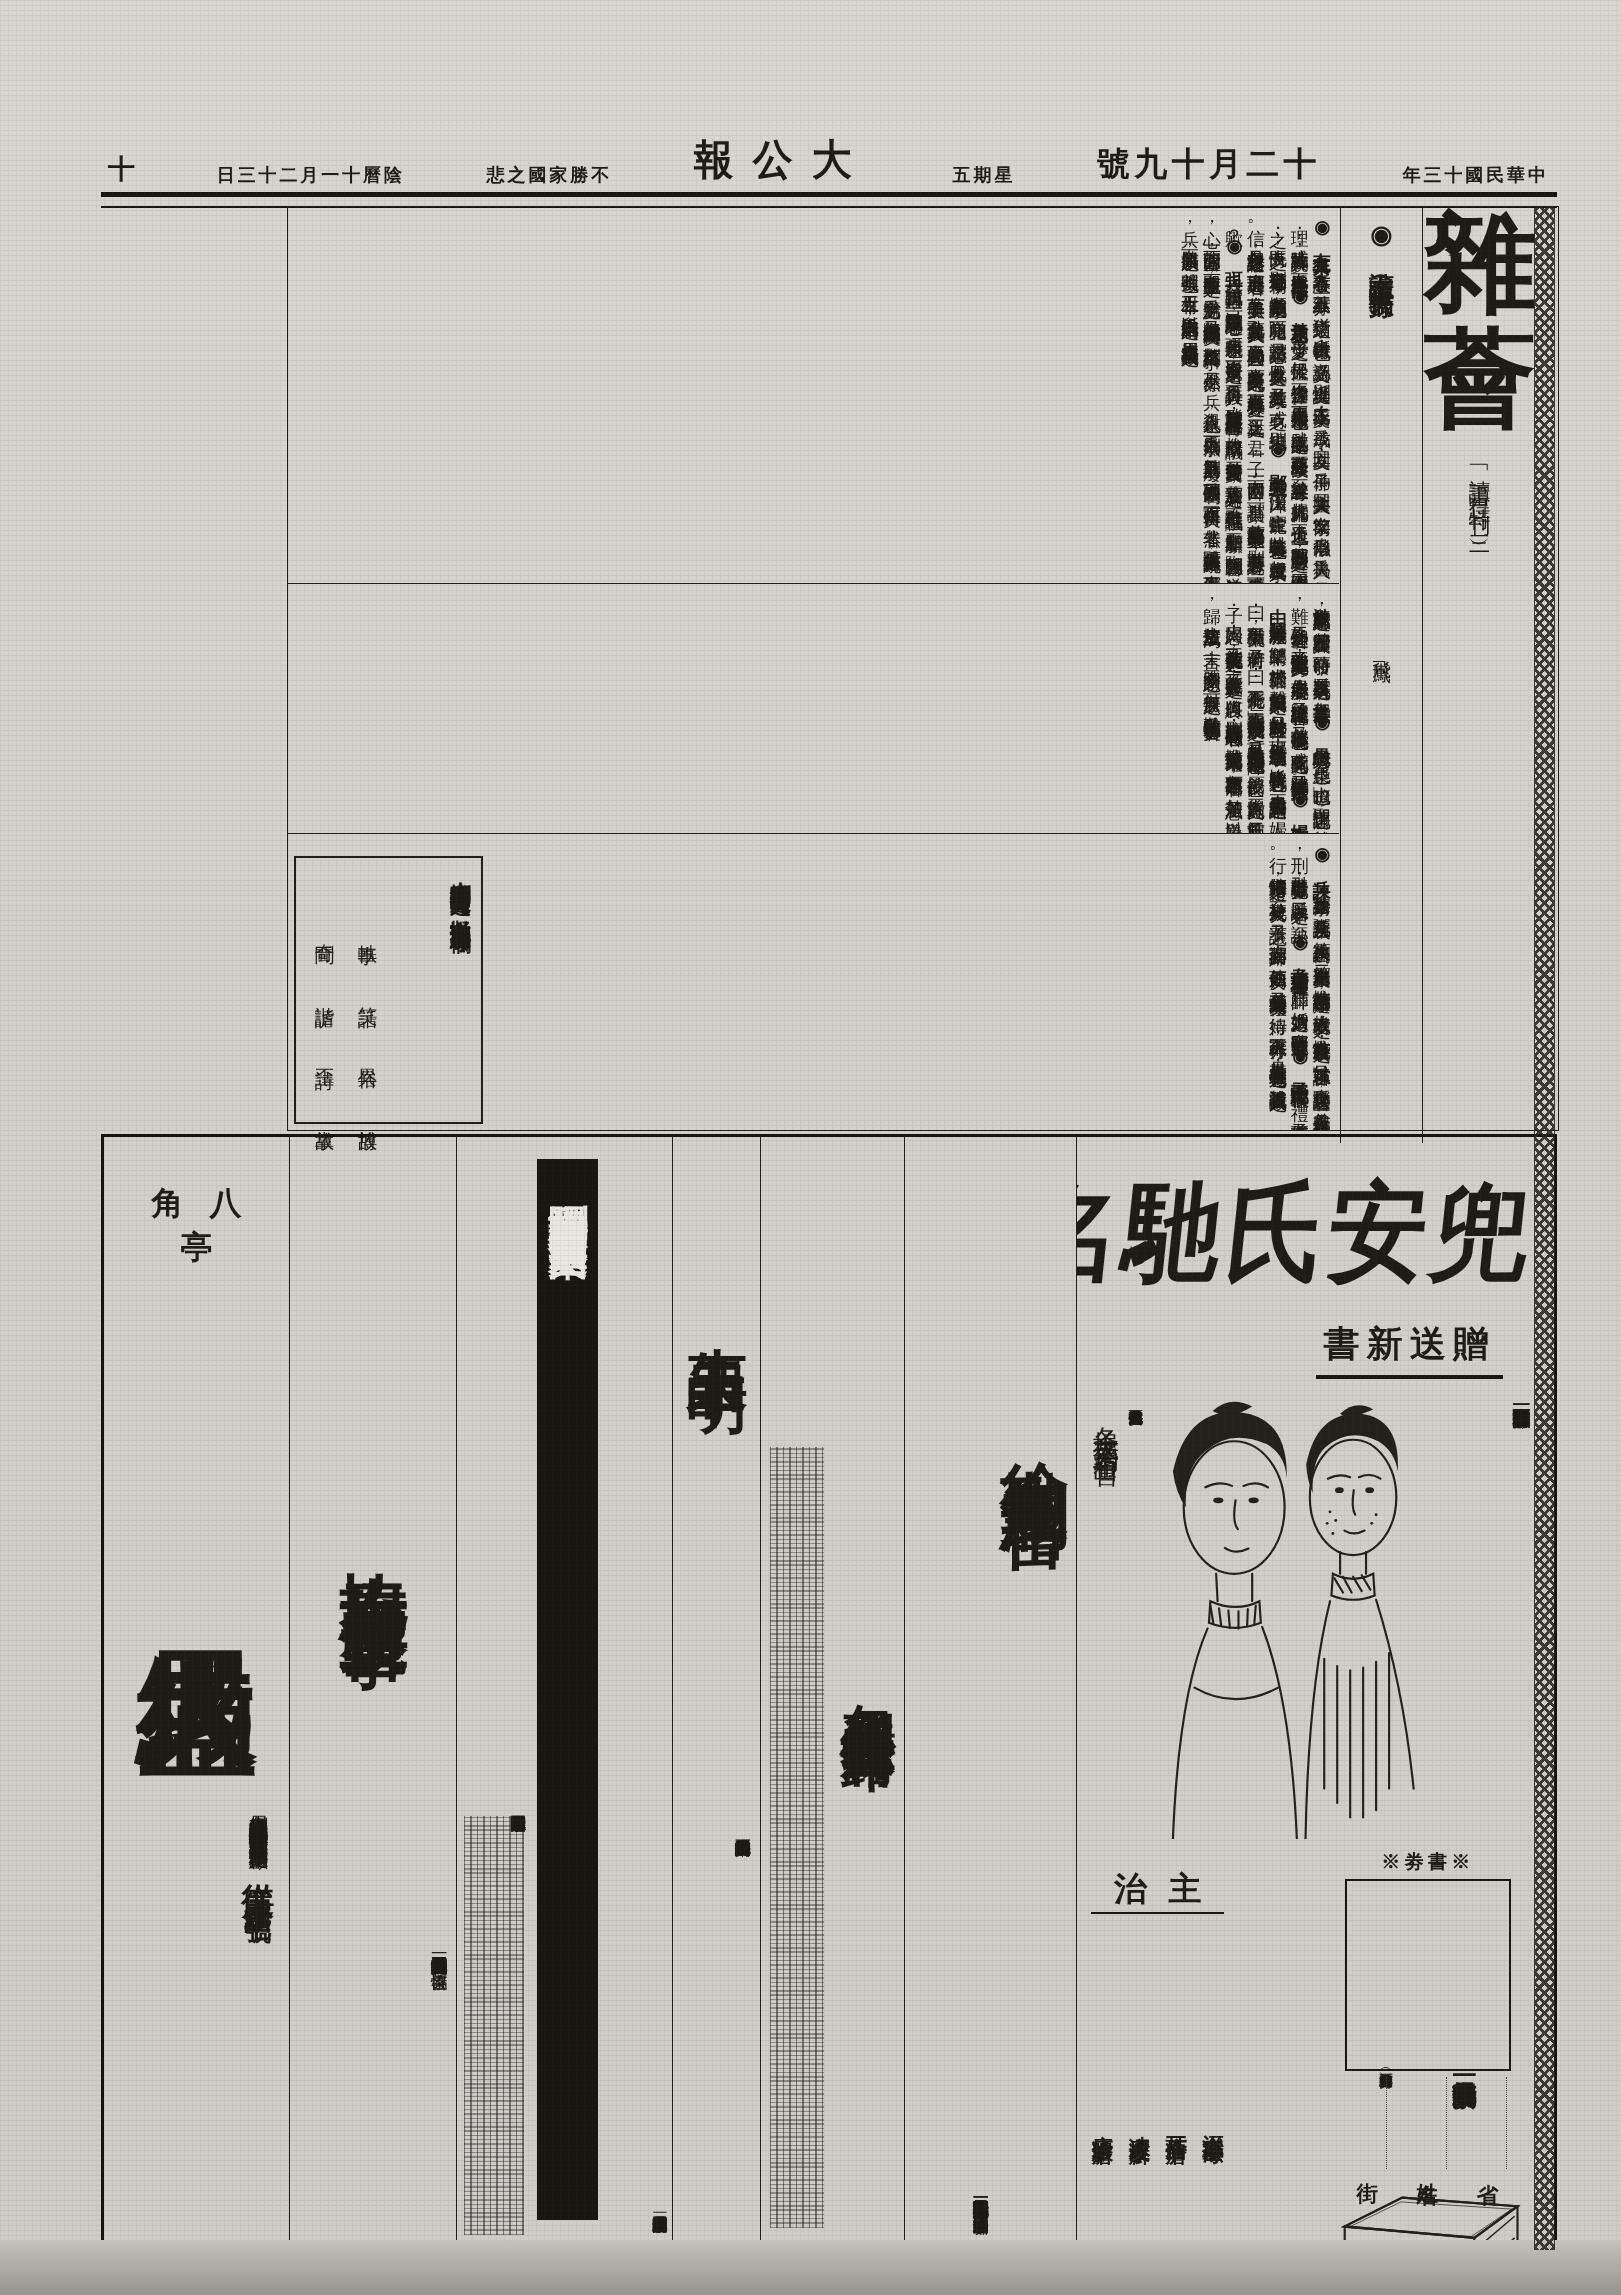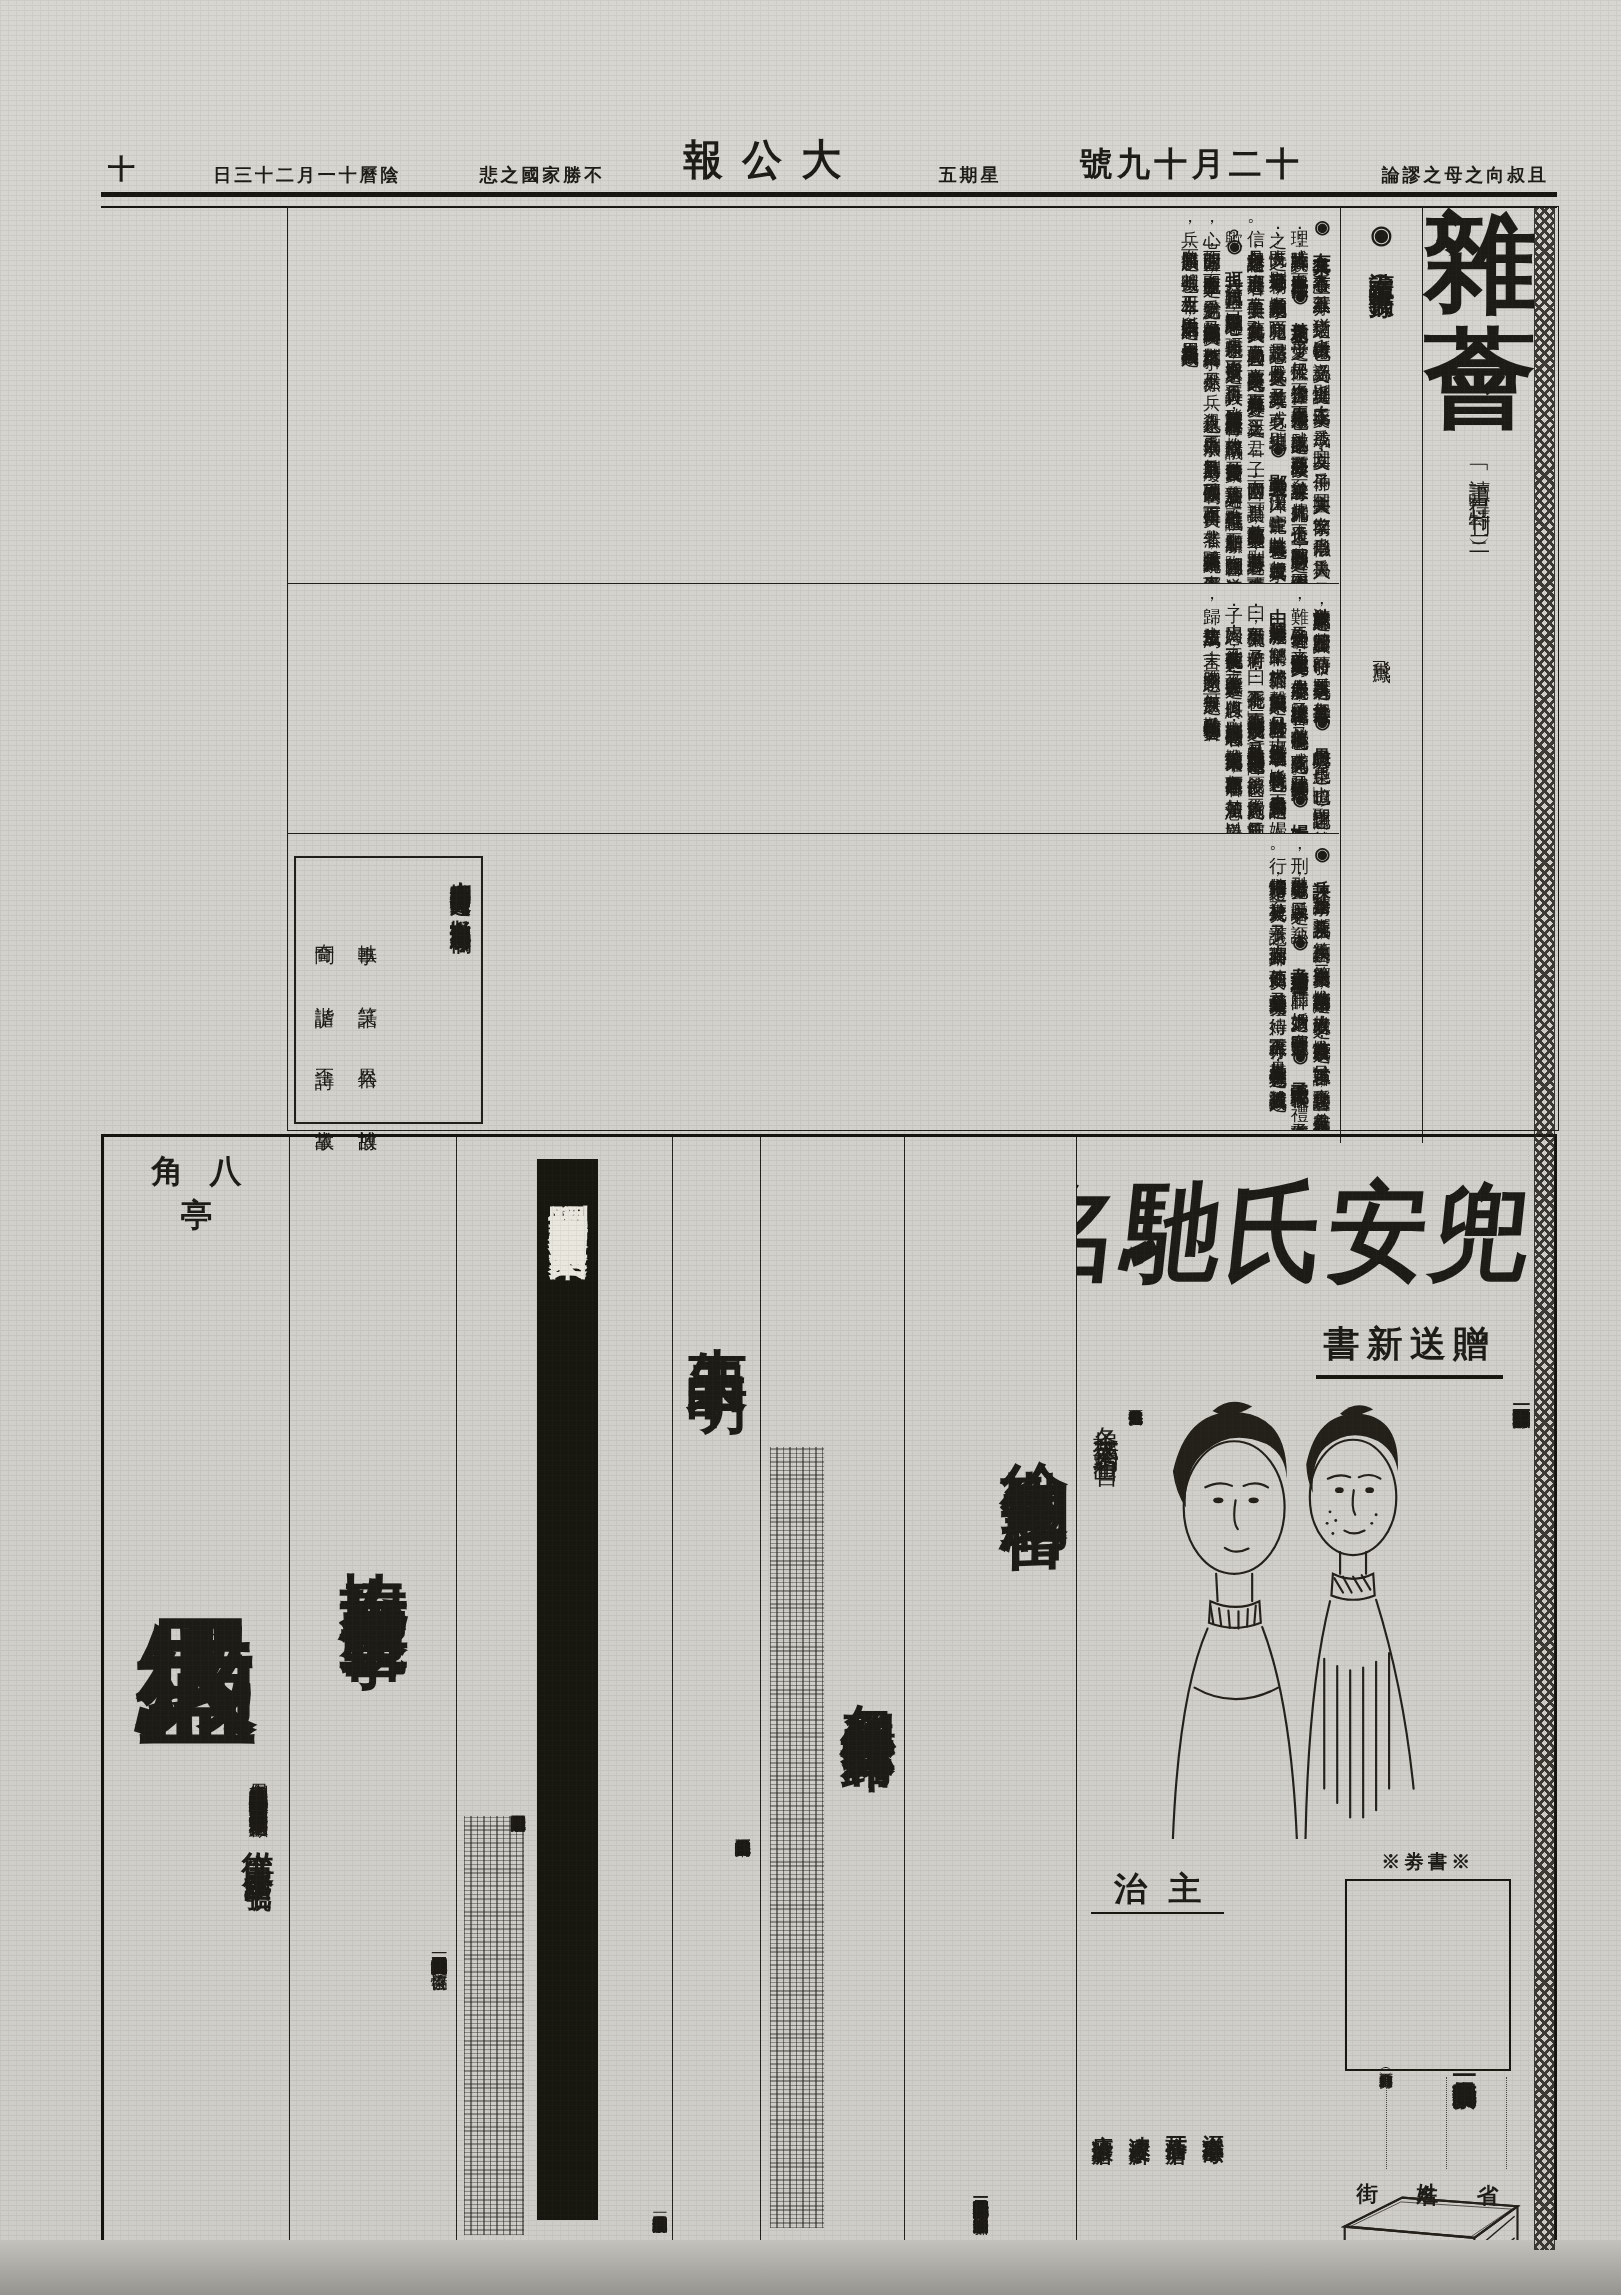--- a/index.html
+++ b/index.html
@@ -136,21 +136,21 @@
 
 <div class="sheet">
 
   <div class="hdr">
     <span class="h-page rtl">十</span>
     <span class="h-sm rtl">陰曆十一月二十三日</span>
     <span class="h-sm rtl">不勝家國之悲</span>
     <span class="h-paper rtl">大公報</span>
     <span class="h-sm rtl">星期五</span>
     <span class="h-date rtl">十二月十九號</span>
-    <span class="h-sm rtl">且叔向之母之謬論</span>
+    <span class="h-sm rtl">中華民國十三年</span>
   </div>
   <div class="rule2"></div>
 
   <div class="deco"></div>
 
   <div class="edit">
     <div class="masthead">
       <div class="mast-char">雜</div>
       <div class="mast-char">薈</div>
       <div class="v mast-sub">
@@ -176,21 +176,21 @@
             <span class="v ann-item">歪詩</span>
             <span class="v ann-item">博故</span>
             <span class="v ann-item">掌故</span>
           </div>
       </div>
     </div>
   </div>
 
   <div class="ads">
 
-    <div class="adcol" style="width:185px;">
+    <div class="adcol" style="width:185px;margin-top:32px;">
       <div class="ds-loc rtl">八角亭</div>
       <div class="v big-v ds-title">大盛緞局</div>
       <div class="v ds-body">
         <span>本局冬令綢緞絨絲毛織品及國產新纈縐衣料東西各國時髦洋貨蘇湘刺綉並定製男女皮衣優美完備任憑選擇承蒙光顧價格</span>
         <span class="ds-cheap">從廉</span>
         <span class="ds-phone">電話四三七號</span>
       </div>
     </div>
 
     <div class="adcol" style="width:167px;">

